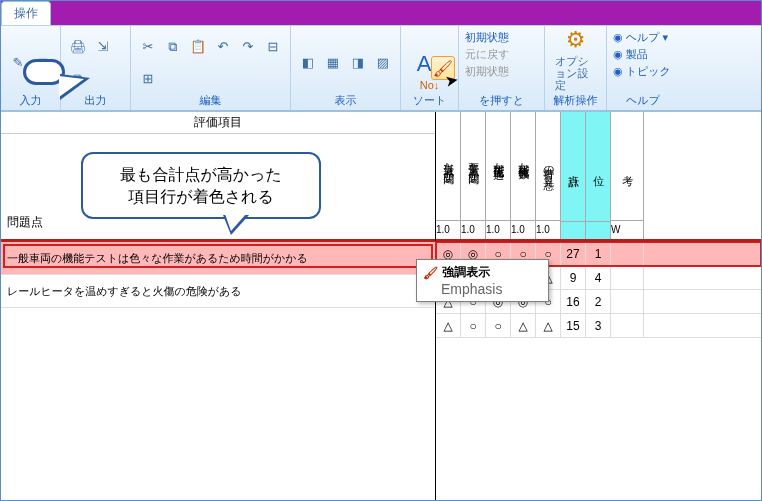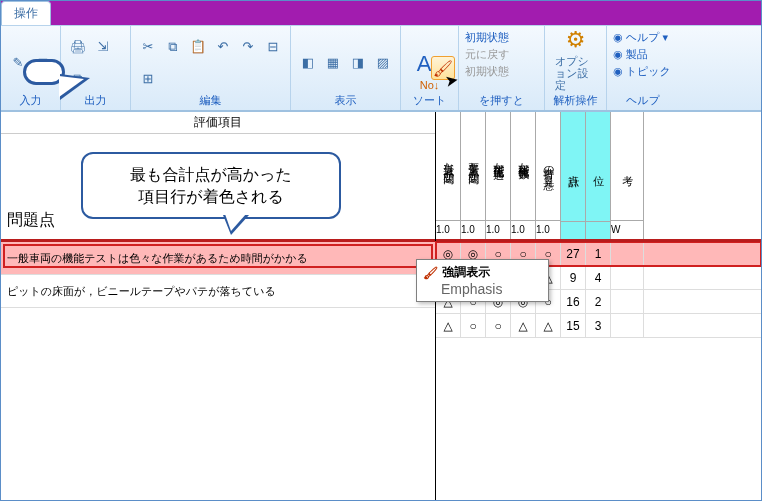--- a/index.html
+++ b/index.html
@@ -15,24 +15,24 @@
 .grp .icons{flex:1;display:flex;align-items:center;gap:3px;flex-wrap:wrap;padding-top:4px;max-width:100%}
 .ibtn{width:22px;height:22px;border:1px solid transparent;border-radius:3px;display:flex;align-items:center;justify-content:center;font-size:13px}
 .bigbtn{display:flex;flex-direction:column;align-items:center;font-size:11px;color:#3c6ea5;padding:2px 4px;gap:2px}
 .bigbtn .bic{font-size:22px}
 .content{flex:1;background:#fff;border-top:1px solid #9fc1e0;display:flex;position:relative;overflow:hidden}
 .left{flex:1;border-right:1px solid #000;display:flex;flex-direction:column}
 .right{width:325px;display:flex;flex-direction:column}
 .hdrrow{height:130px;border-bottom:3px solid #b91c1c;position:relative}
 .left .hdrrow{display:flex;flex-direction:column}
 .evalhdr{text-align:center;font-size:12px;padding:2px 0;border-bottom:1px solid #ccc}
-.callout2{position:absolute;left:80px;top:40px;width:260px;border:2px solid #2c5aa0;border-radius:12px;background:#fff;padding:10px 14px;font-size:16px;text-align:center;line-height:1.35}
+.callout2{position:absolute;left:80px;top:40px;width:240px;border:2px solid #2c5aa0;border-radius:12px;background:#fff;padding:10px 14px;font-size:16px;text-align:center;line-height:1.35}
 .callout2 .tail{position:absolute;bottom:-18px;left:140px;width:0;height:0;border-left:8px solid transparent;border-right:18px solid transparent;border-top:20px solid #2c5aa0}
 .callout2 .tail2{position:absolute;bottom:-14px;left:142px;width:0;height:0;border-left:6px solid transparent;border-right:15px solid transparent;border-top:17px solid #fff}
-.problab{position:absolute;left:6px;bottom:8px;font-size:16px}
+.problab{position:absolute;left:6px;bottom:8px;font-size:12px}
 .rhdr{display:flex;height:100%}
 .rcol{width:25px;border-right:1px solid #aaa;display:flex;flex-direction:column;font-size:11px}
 .rcol.wide{width:33px}
 .rcol .vt{flex:1;writing-mode:vertical-rl;text-orientation:upright;padding:3px 0;text-align:left;display:flex;align-items:center;justify-content:center;line-height:1.05;letter-spacing:-1px}
 .rcol .wt{flex:0 0 18px;border-top:1px solid #aaa;text-align:left;font-size:10px;line-height:18px}
 .rcol.cyan{background:#7ff5f5}
 .datarows{display:flex;flex-direction:column}
 .drow{height:24px;border-bottom:1px solid #ddd;display:flex;align-items:center;font-size:11px;padding:16px 6px}
 .drow.hi{background:#ffb8b8}
 .rdat{display:flex;height:24px;border-bottom:1px solid #ddd}
@@ -150,21 +150,21 @@
         <div class="evalhdr">評価項目</div>
         <div class="callout2">
           <span>最も合計点が高かった</span><br>
           <span>項目行が着色される</span>
           <div class="tail"></div><div class="tail2"></div>
         </div>
         <div class="problab">問題点</div>
       </div>
       <div class="datarows" id="leftrows">
           <div class="drow hi">一般車両の機能テストは色々な作業があるため時間がかかる</div>
-          <div class="drow">ピットの床面が，ビニールテープやパテが落ちている</div>
+          <div class="drow">レールヒータを温めすぎると火傷の危険がある</div>
         </div>
     </div>
 
     <div class="right">
       <div class="hdrrow">
           <div class="rhdr" id="rhdr">
             <div class="rcol">
               <div class="vt">身近な問題か</div>
               <div class="wt">1.0</div>
             </div>

